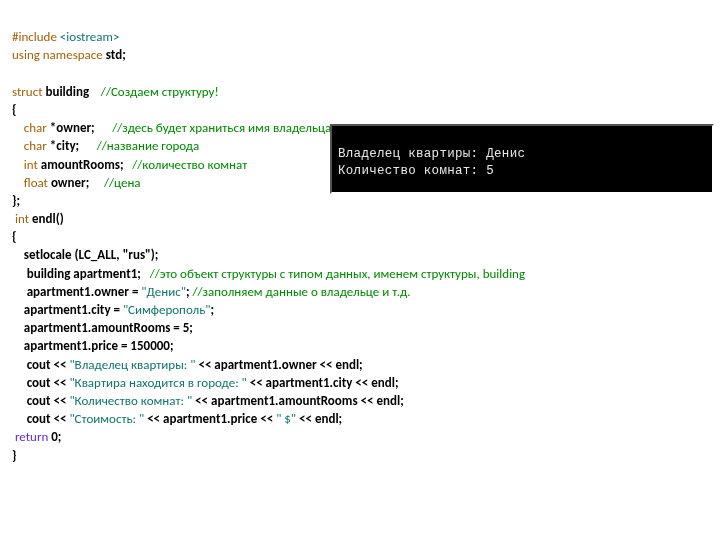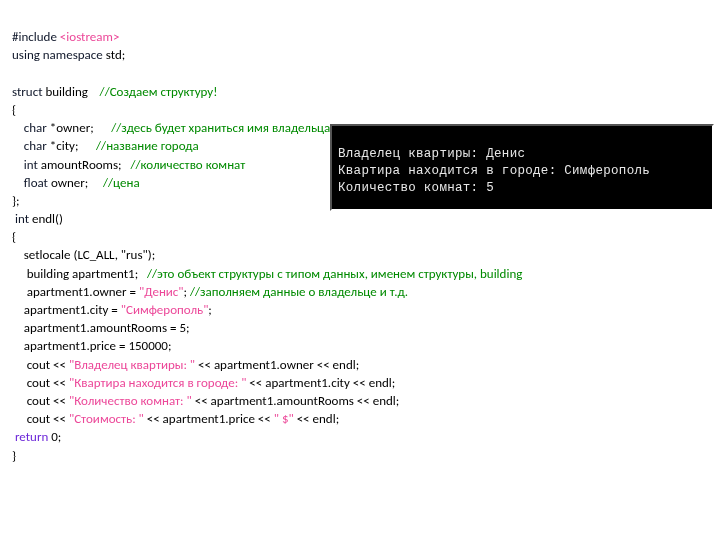--- a/index.html
+++ b/index.html
@@ -11,25 +11,25 @@
     line-height: 1.4;
     width: 720px;
     height: 540px;
     box-sizing: border-box;
     position: relative;
   }
   .code-area {
     white-space: pre;
     font-family: Calibri, Arial, sans-serif;
   }
-  .kw-blue   { color: #0f172a; }
-  .kw-red    { color: #ec4899; }
+  .kw-blue   { color: #a16207; }
+  .kw-red    { color: #0f766e; }
   .kw-green  { color: #008a00; }
   .kw-maroon { color: #6d28d9; }
-  .kw-black  { color: #000; }
+  .kw-black  { color: #000; font-weight: bold; }
   .console {
     position: absolute;
     top: 124px;
     left: 330px;
     width: 368px;
     background: #000;
     border-right: 2px solid #fff;
     border-bottom: 2px solid #fff;
     border-left: 2px solid #555;
     border-top: 2px solid #555;
@@ -67,15 +67,14 @@
 <span class="kw-black">     cout &lt;&lt; </span><span class="kw-red">"Владелец квартиры: " </span><span class="kw-black">&lt;&lt; apartment1.owner </span><span class="kw-black">&lt;&lt; endl;</span>
 <span class="kw-black">     cout </span><span class="kw-black">&lt;&lt; </span><span class="kw-red">"Квартира находится в городе: " </span><span class="kw-black">&lt;&lt; apartment1.city &lt;&lt; endl;</span>
 <span class="kw-black">     cout </span><span class="kw-black">&lt;&lt; </span><span class="kw-red">"Количество комнат: " </span><span class="kw-black">&lt;&lt; apartment1.amountRooms &lt;&lt; endl;</span>
 <span class="kw-black">     cout </span><span class="kw-black">&lt;&lt; </span><span class="kw-red">"Стоимость: " </span><span class="kw-black">&lt;&lt; apartment1.price &lt;&lt; </span><span class="kw-red">" $" </span><span class="kw-black">&lt;&lt; endl;</span>
 <span class="kw-maroon"> return </span><span class="kw-black">0;</span>
 <span class="kw-black">}</span>
 </div>
 
 <div class="console">
   <div>Владелец квартиры: Денис</div>
-  <div>Квартира находится в городе: Симферополь</div>
   <div>Количество комнат: 5</div>
 </div>
 
 </body></html>

